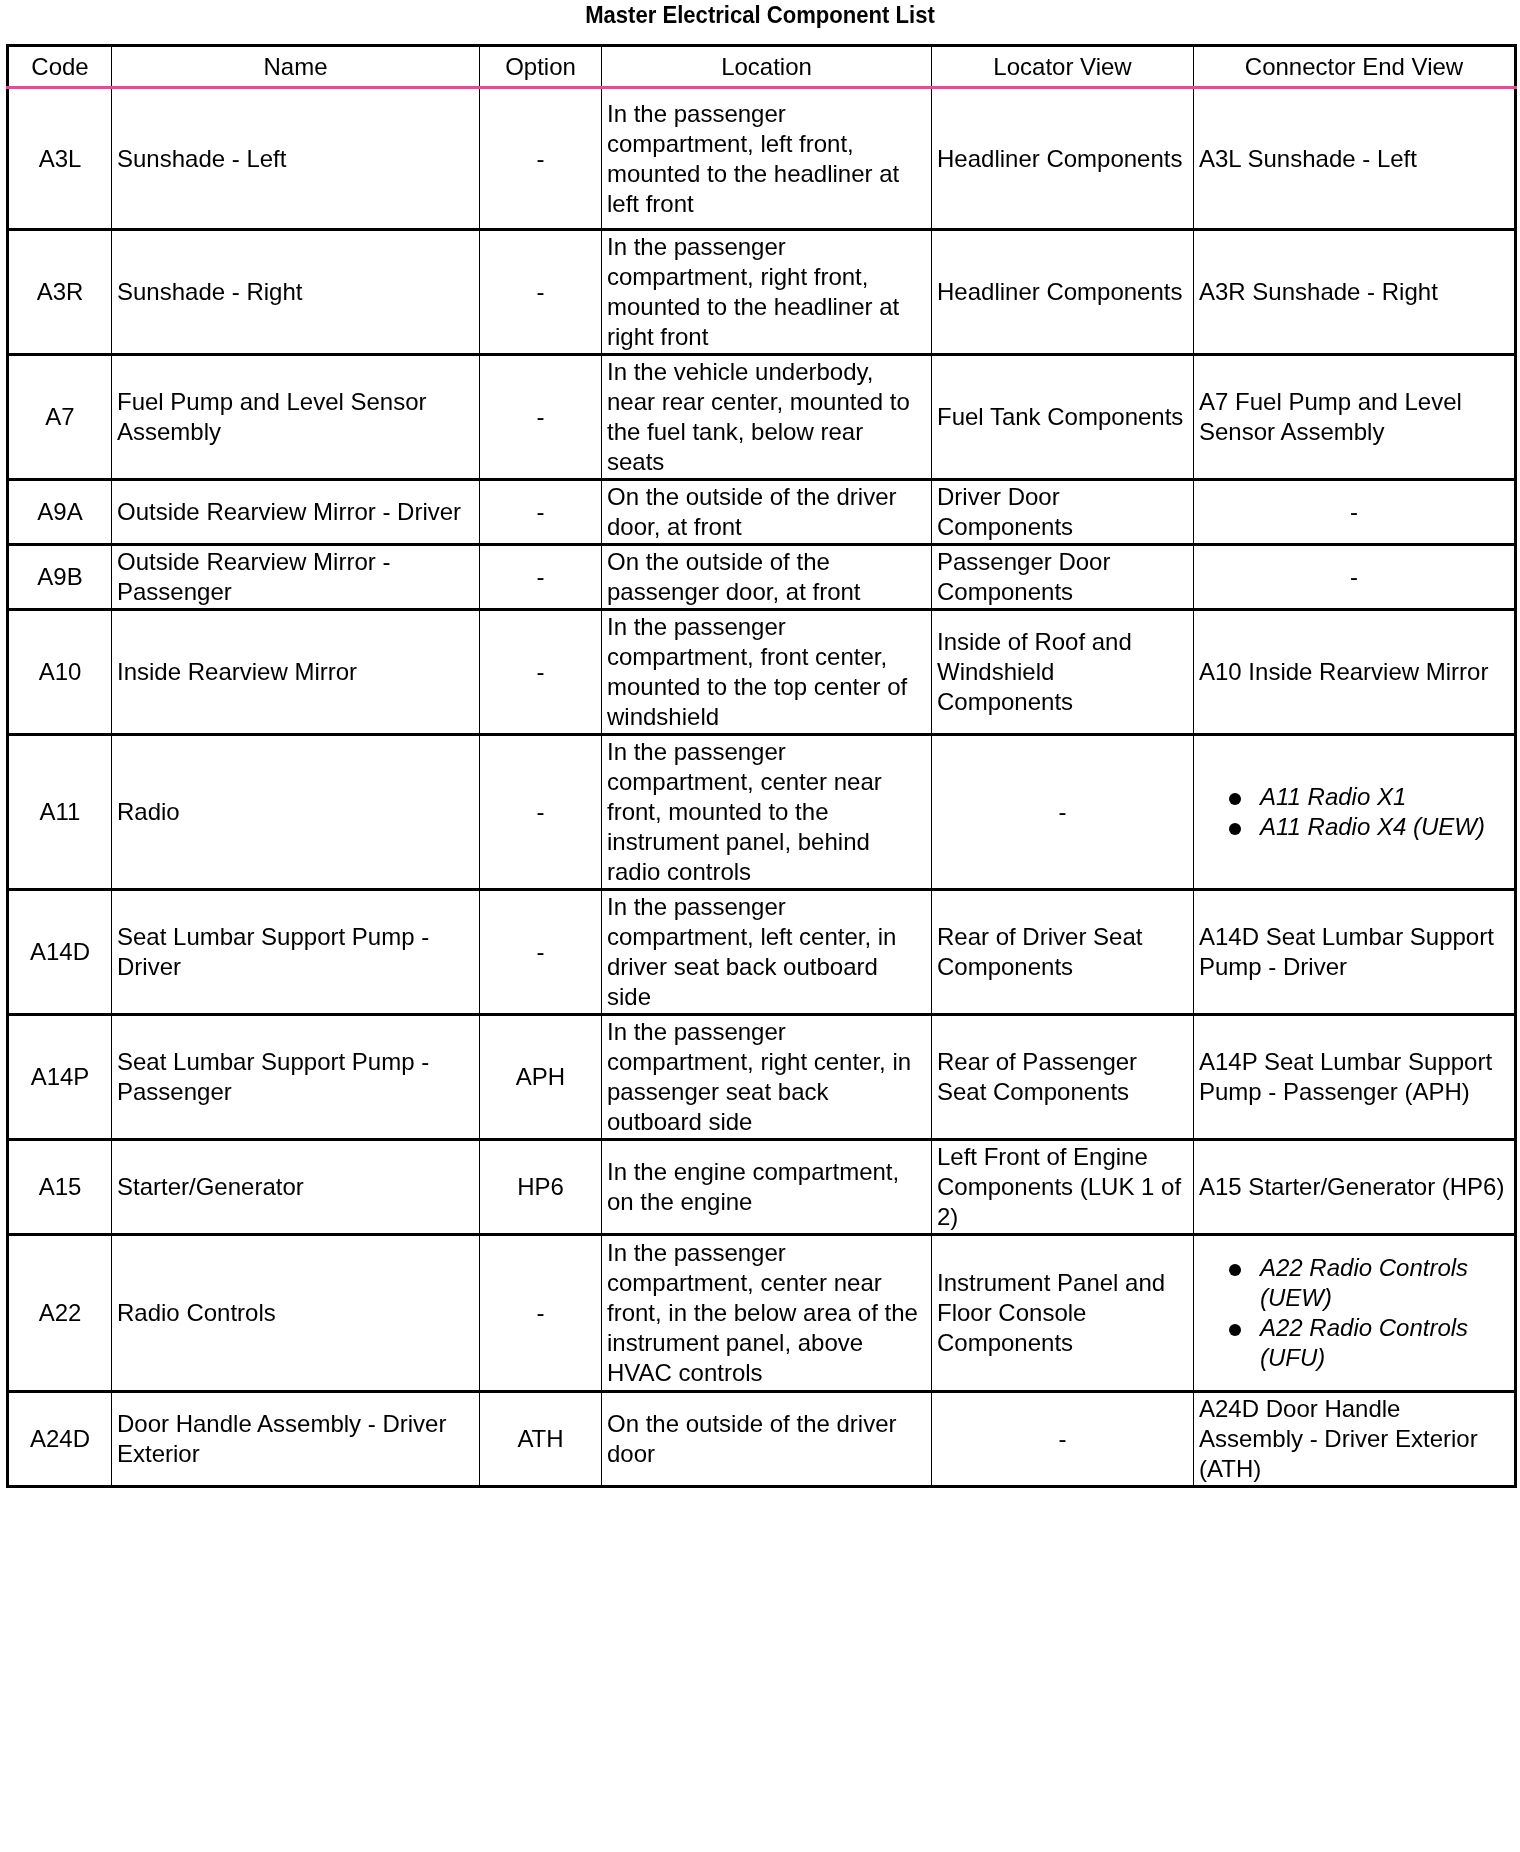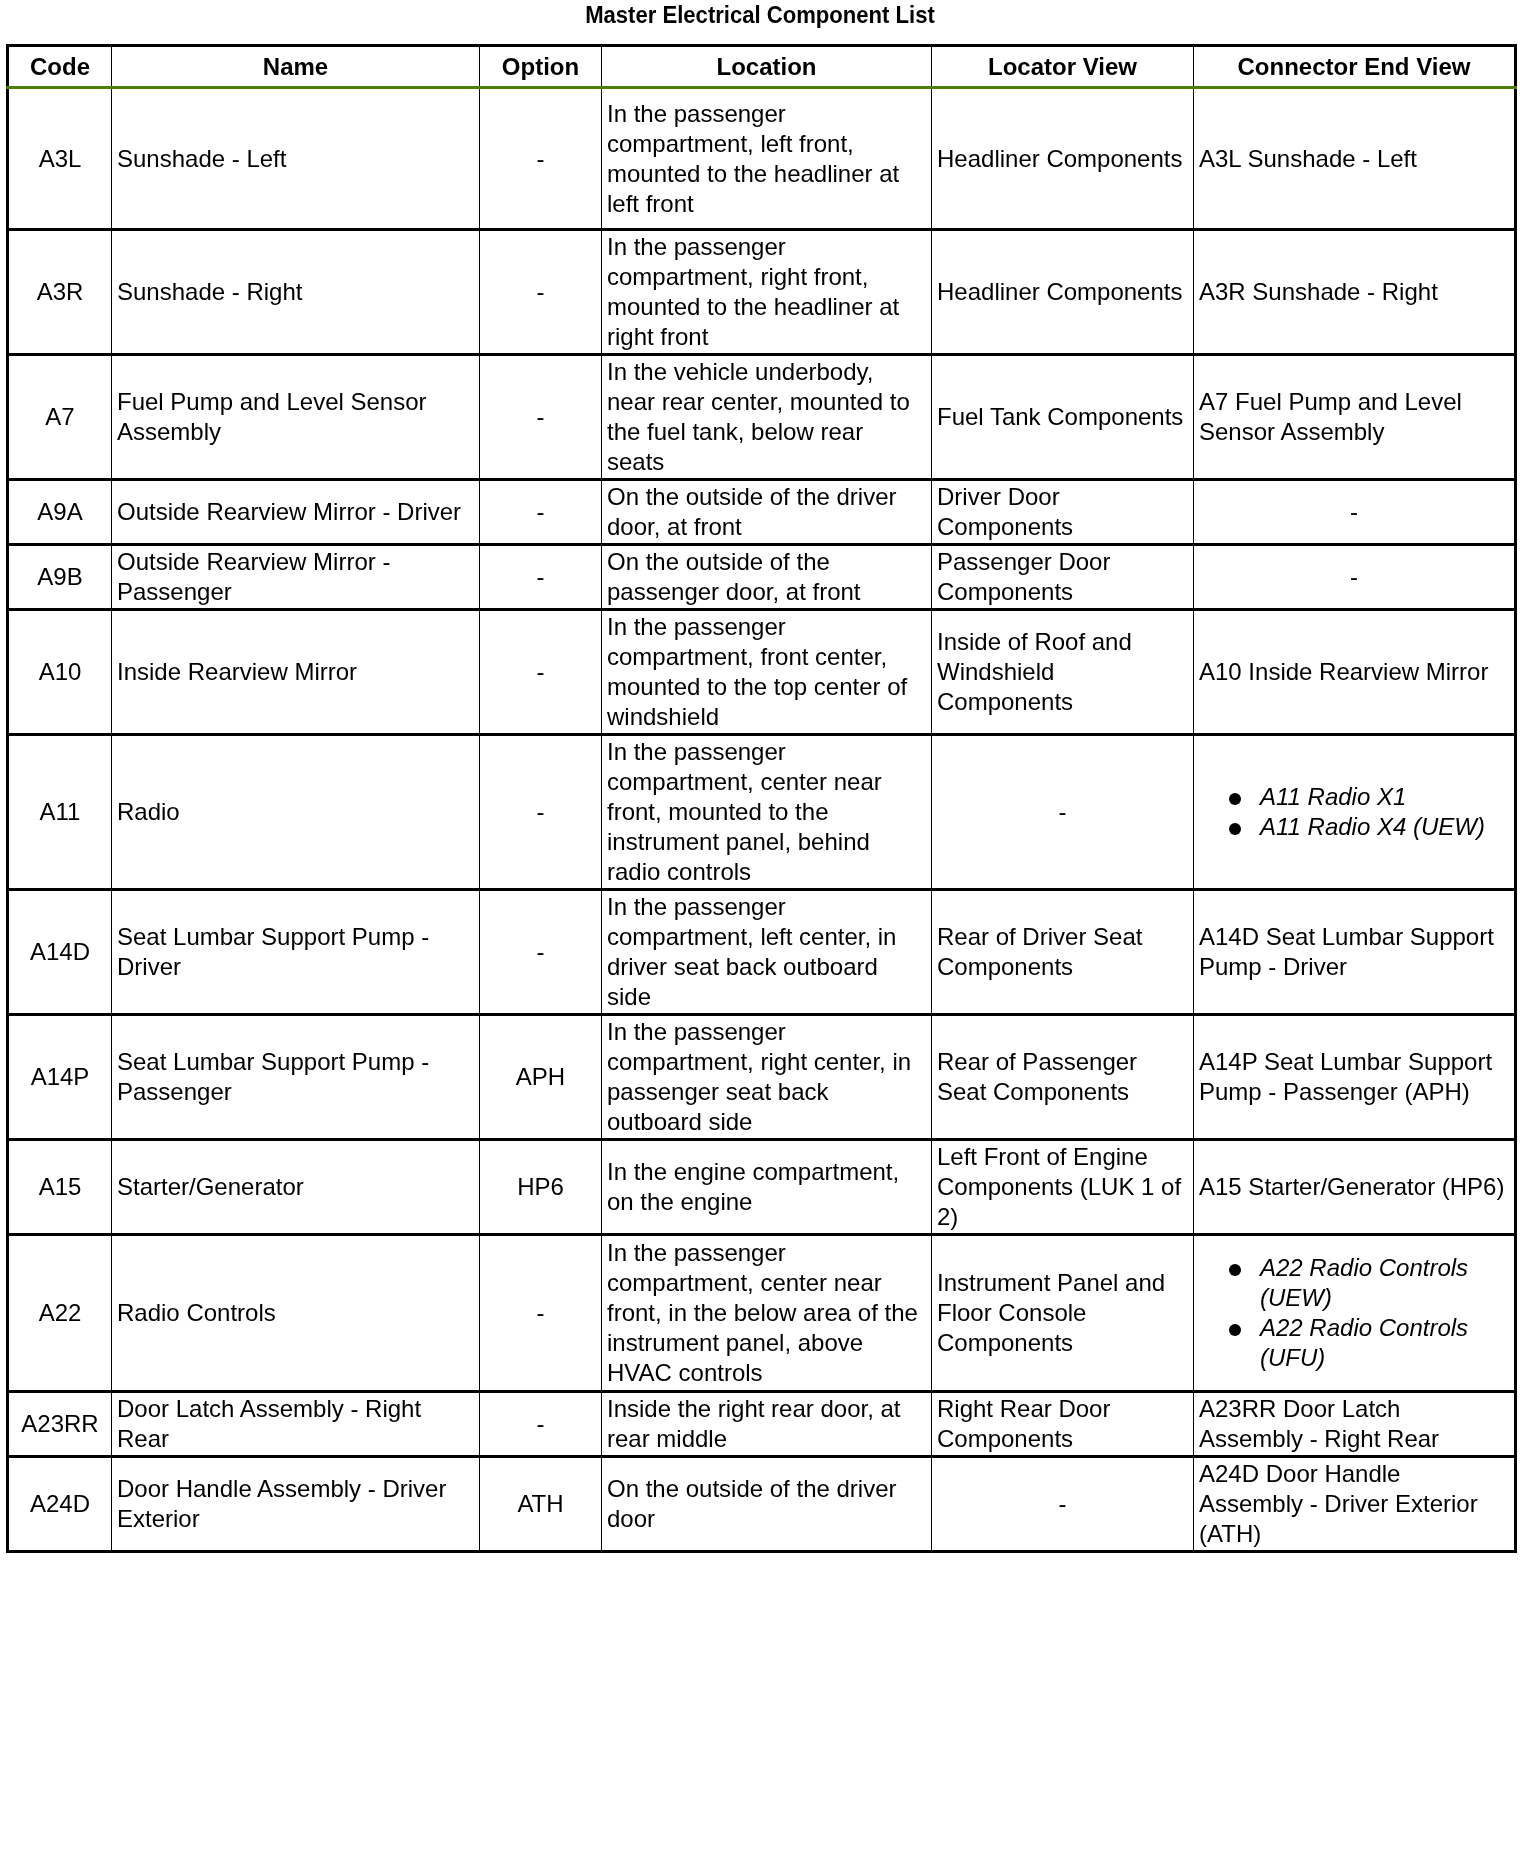--- a/index.html
+++ b/index.html
@@ -1,20 +1,20 @@
 <!DOCTYPE html>
 <html><head>
 <meta charset="utf-8">
 <style>
   html, body { margin: 0; padding: 0; background: #ffffff; }
   body { width: 1520px; height: 1852px; position: relative; font-family: "Liberation Sans", sans-serif; color: #000; }
   .title { position: absolute; top: 0; left: 0; width: 1520px; text-align: center; font-weight: bold; font-size: 24px; line-height: 30px; transform: scaleX(0.92); }
   table { position: absolute; top: 44px; left: 6px; width: 1508px; border-collapse: collapse; table-layout: fixed; border: 3px solid #000; }
   th, td { border: 1.5px solid #000; padding: 1px 5px; font-size: 24px; line-height: 30px; vertical-align: middle; overflow: hidden; }
-  th { font-weight: bold; height: 37px; border-bottom: 3px solid #4d7c0f; }
+  th { font-weight: normal; height: 37px; border-bottom: 3px solid #ec4899; }
   tbody tr { border-bottom: 3px solid #000; }
   td.c-code { text-align: center; padding: 1px 2px; }
   td.c-opt { text-align: center; }
   td.c-loc, td.c-name, td.c-view, td.c-conn { text-align: left; }
   ul.bullets { margin: 16px; padding: 0 0 0 45px; list-style: none; font-style: italic; }
   ul.bullets li { position: relative; }
   ul.bullets li::before { content: ""; position: absolute; left: -31px; top: 11px; width: 12px; height: 12px; border-radius: 50%; background: #000; }
 </style>
 </head>
 <body>
@@ -175,31 +175,20 @@
       <ul class="bullets">
             <li>A22 Radio Controls (UEW)</li>
             <li>A22 Radio Controls (UFU)</li>
           </ul>
     </td>
   </tr>
 
 
 
 
-  <tr style="height: 61px;">
-    <td class="c-code">A23RR</td>
-    <td class="c-name">Door Latch Assembly - Right Rear</td>
-    <td class="c-opt">-</td>
-    <td class="c-loc">Inside the right rear door, at rear middle</td>
-    <td class="c-view">Right Rear Door Components</td>
-    <td class="c-conn">
-      <span>A23RR Door Latch Assembly - Right Rear</span>
-      
-    </td>
-  </tr>
 
   <tr style="height: 87px;">
     <td class="c-code">A24D</td>
     <td class="c-name">Door Handle Assembly - Driver Exterior</td>
     <td class="c-opt">ATH</td>
     <td class="c-loc">On the outside of the driver door</td>
     <td class="c-view" style="text-align: center;">-</td>
     <td class="c-conn">
       <span>A24D Door Handle Assembly - Driver Exterior (ATH)</span>
       

